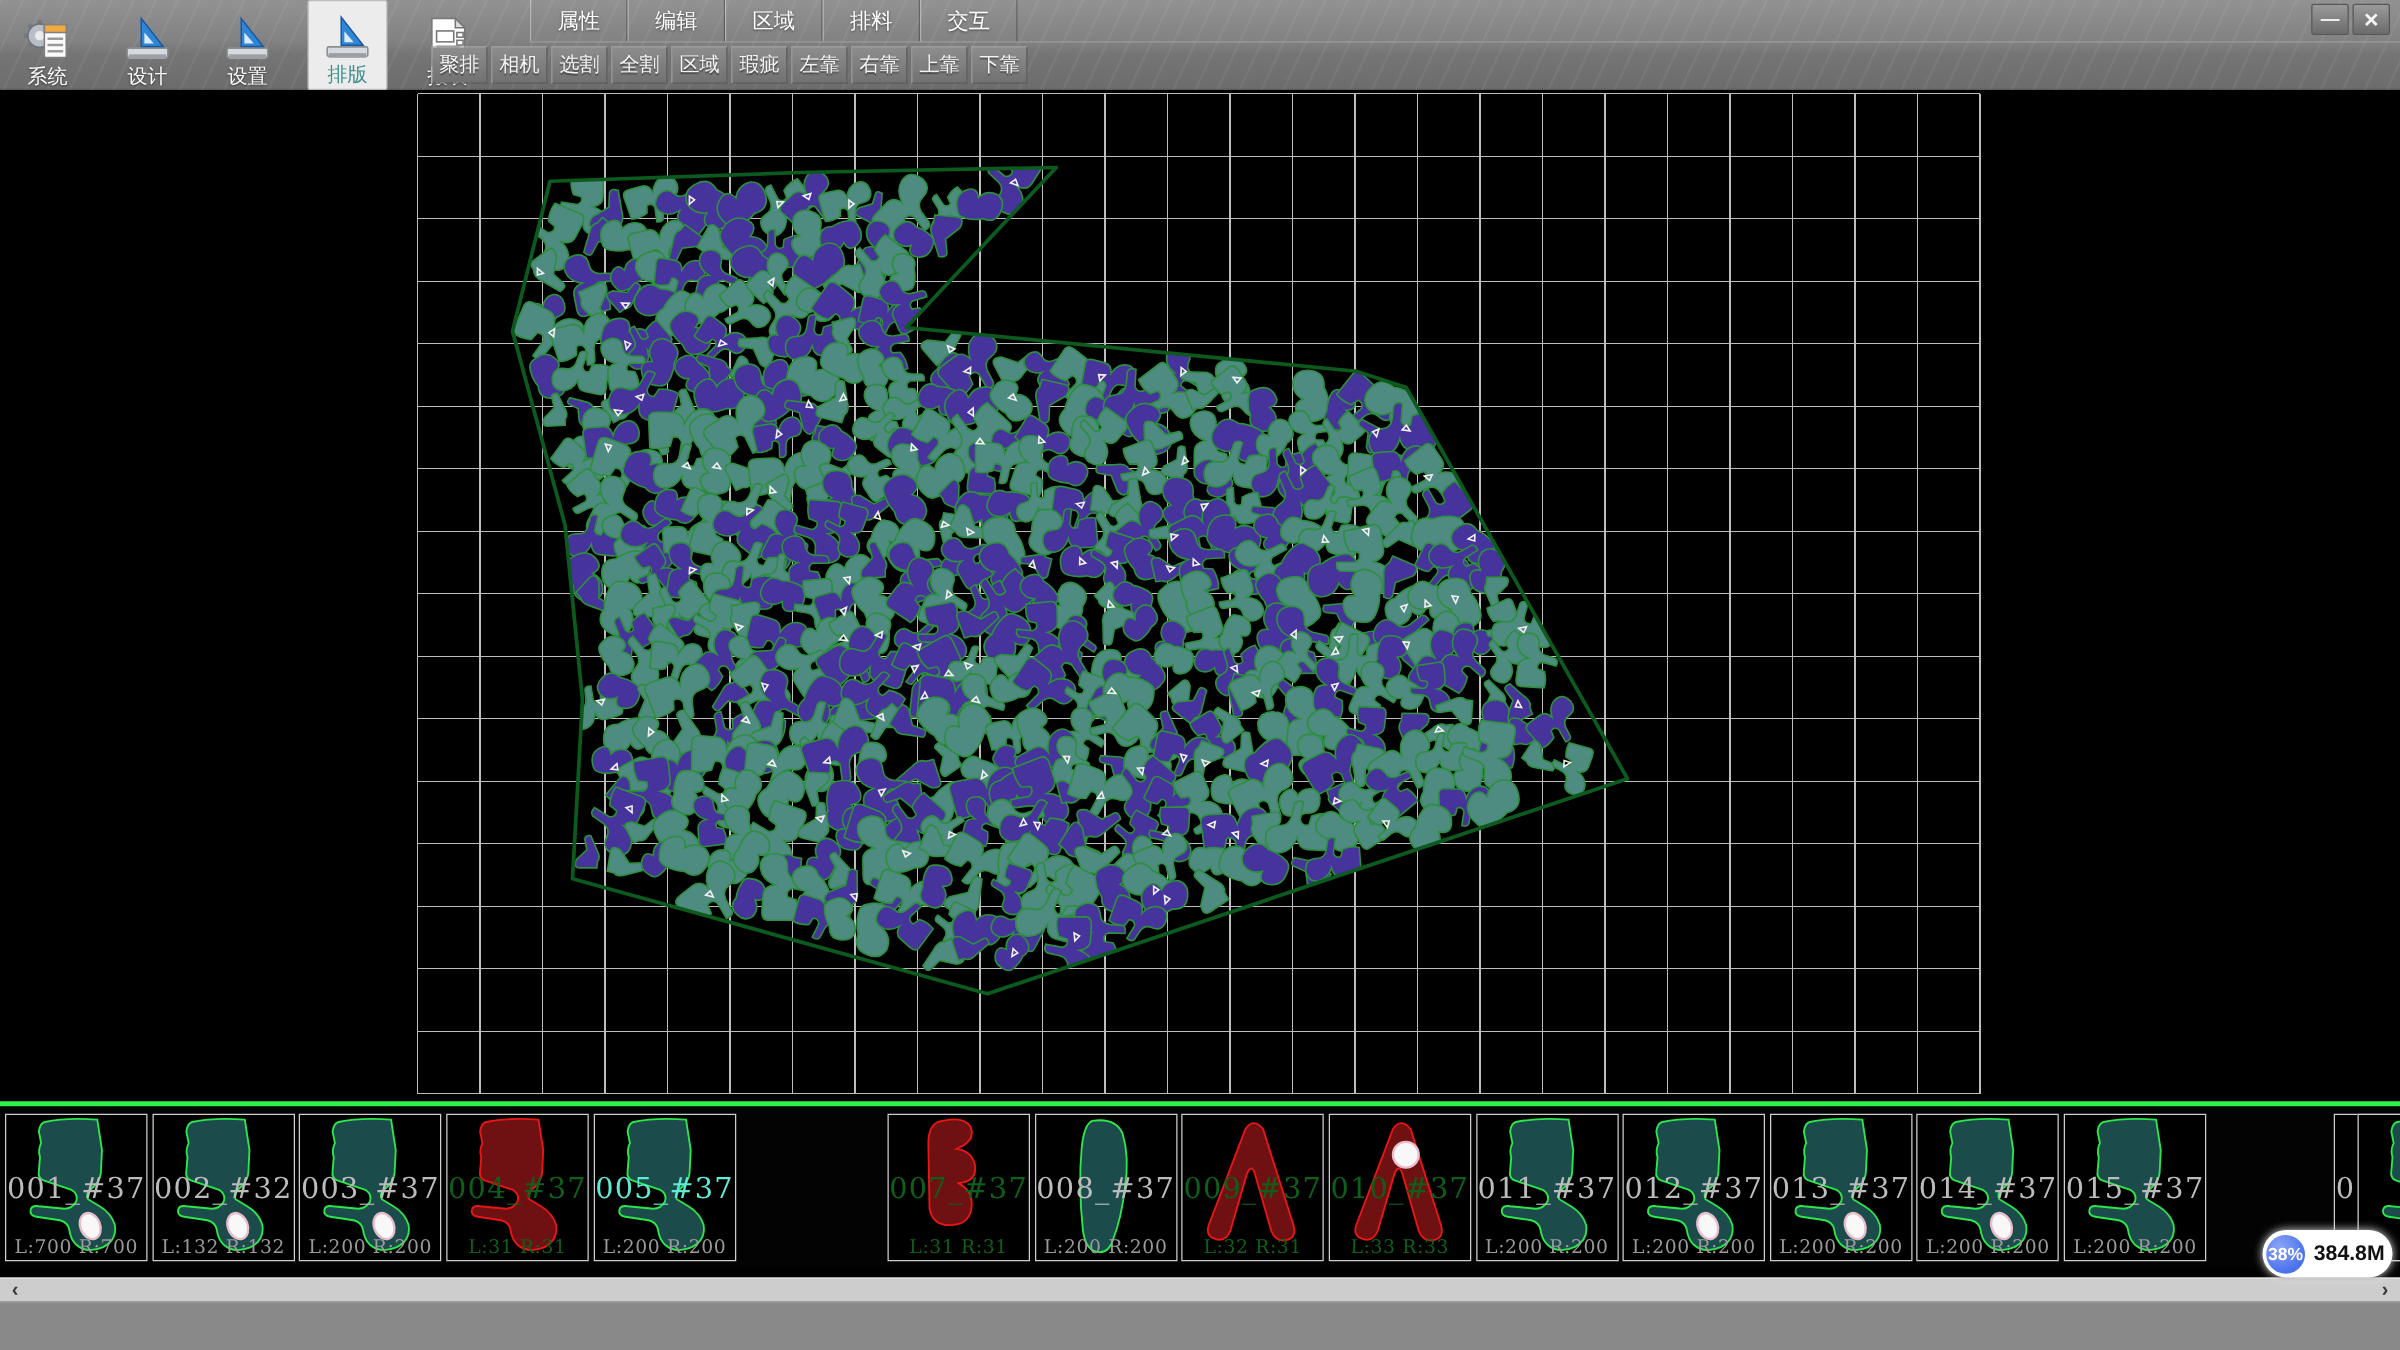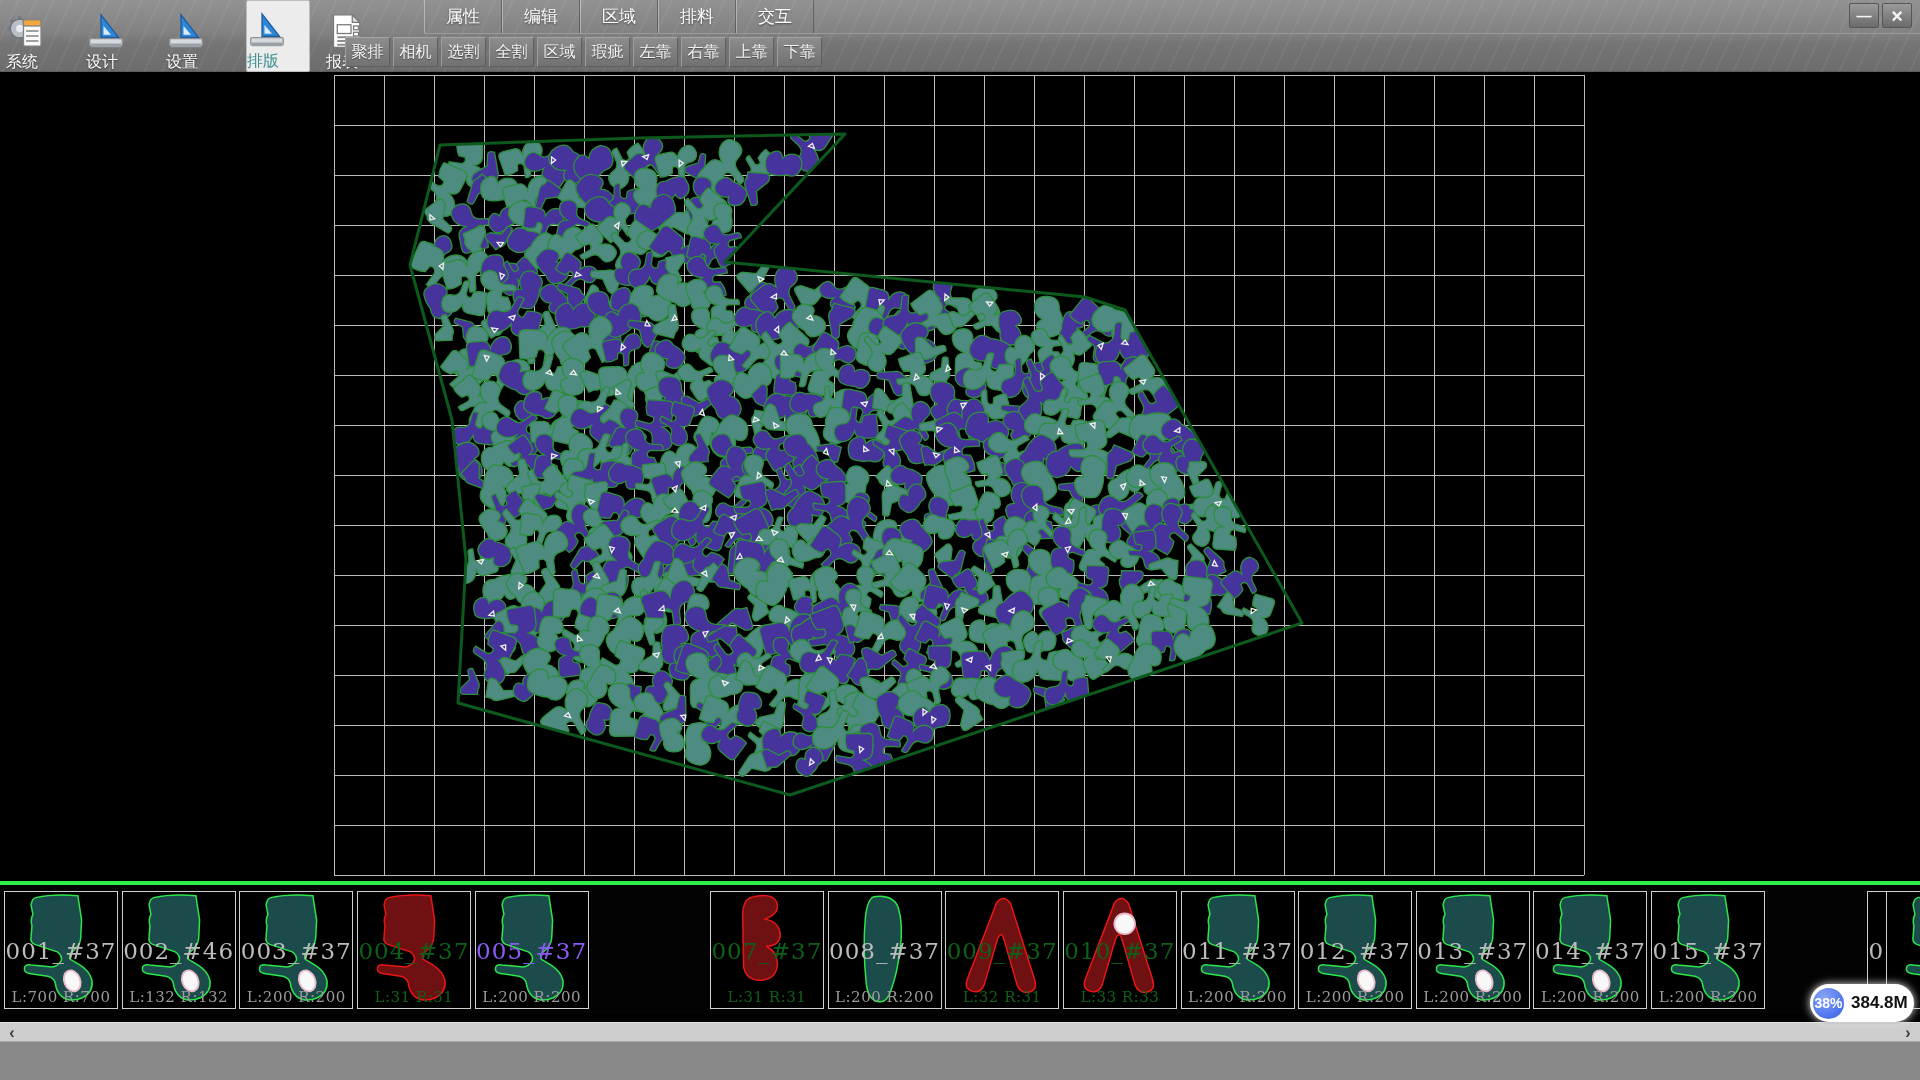--- a/index.html
+++ b/index.html
@@ -6,21 +6,21 @@
   body{width:1920px;height:1080px;position:relative;overflow:hidden;background:#000;
        font-family:"Liberation Sans",sans-serif;-webkit-font-smoothing:antialiased;}
 
   
   .toolbar{position:absolute;left:0;top:0;width:1920px;height:72px;
     background:linear-gradient(#929292,#828282 45%,#757575 60%,#6c6c6c);
     box-shadow:inset 0 -1px 0 #5c5c5c;z-index:10;}
   .toolbar::after{content:"";position:absolute;inset:0;pointer-events:none;
     background:repeating-linear-gradient(115deg,rgba(255,255,255,.05) 0 2px,transparent 2px 16px);}
   .big-btn{position:absolute;top:0;width:64px;height:72px;display:flex;flex-direction:column;
-    align-items:flex-start;justify-content:flex-end;padding-bottom:1px;box-sizing:border-box;cursor:pointer;z-index:12;}
+    align-items:center;justify-content:flex-end;padding-bottom:1px;box-sizing:border-box;cursor:pointer;z-index:12;}
   .big-btn .ic{width:40px;height:40px;margin-bottom:2px;}
   .big-btn .lbl{color:#fdfdfd;font-size:16px;line-height:18px;text-shadow:0 1px 2px rgba(0,0,0,.55);}
   .big-btn.active{background:#ececec;border:1px solid #bdbdbd;border-radius:2px;}
   .big-btn.active .lbl{color:#3d8f8f;text-shadow:none;}
   .tabs-row{position:absolute;left:424px;top:0;right:0;height:33px;z-index:12;
     border-bottom:1px solid #9b9b9b;display:flex;}
   .tab{width:78px;height:33px;box-sizing:border-box;display:flex;align-items:center;justify-content:center;
     color:#fff;font-size:17px;text-shadow:0 1px 2px rgba(0,0,0,.5);cursor:pointer;
     border-left:1px solid rgba(255,255,255,.35);border-right:1px solid rgba(0,0,0,.28);}
   .actions-row{position:absolute;left:345px;top:37px;height:31px;display:flex;z-index:12;}
@@ -871,21 +871,21 @@
         <ellipse cx="60" cy="95" rx="8.5" ry="11.5" fill="#f8f8f8" stroke="#e9bccb" stroke-width="2" transform="rotate(-22 60 95)"></ellipse>
       </svg>
       <div class="part-id" style="color: rgb(188, 188, 188);">001_#37</div>
       <div class="part-counts" style="color: rgb(154, 154, 154);">L:700 R:700</div>
     </div>
     <div class="part-cell" style="left: 121.65px;">
       <svg width="112" height="116" viewBox="0 0 96 124" preserveAspectRatio="xMidYMid meet">
         <path d="M21,6 Q40,2 66,4 L70,30 L69,50 Q68,58 60,64 Q56,67 58,72 Q63,75 68,78 Q78,84 81,94 Q83,107 71,113 Q57,119 48,111 Q43,106 42,98 Q41,92 34,90 L14,87 Q8,86 9,81 Q10,77 16,78 L36,80 Q44,81 48,74 Q50,68 44,64 L20,56 Q15,54 16,48 L17,36 Q15,30 18,24 L16,14 Q17,7 21,6 Z" fill="#1c4b4b" stroke="#2de64a" stroke-width="1.6"></path>
         <ellipse cx="60" cy="95" rx="8.5" ry="11.5" fill="#f8f8f8" stroke="#e9bccb" stroke-width="2" transform="rotate(-22 60 95)"></ellipse>
       </svg>
-      <div class="part-id" style="color: rgb(188, 188, 188);">002_#46</div>
+      <div class="part-id" style="color: rgb(188, 188, 188);">002_#32</div>
       <div class="part-counts" style="color: rgb(154, 154, 154);">L:132 R:132</div>
     </div>
     <div class="part-cell" style="left: 239.3px;">
       <svg width="112" height="116" viewBox="0 0 96 124" preserveAspectRatio="xMidYMid meet">
         <path d="M21,6 Q40,2 66,4 L70,30 L69,50 Q68,58 60,64 Q56,67 58,72 Q63,75 68,78 Q78,84 81,94 Q83,107 71,113 Q57,119 48,111 Q43,106 42,98 Q41,92 34,90 L14,87 Q8,86 9,81 Q10,77 16,78 L36,80 Q44,81 48,74 Q50,68 44,64 L20,56 Q15,54 16,48 L17,36 Q15,30 18,24 L16,14 Q17,7 21,6 Z" fill="#1c4b4b" stroke="#2de64a" stroke-width="1.6"></path>
         <ellipse cx="60" cy="95" rx="8.5" ry="11.5" fill="#f8f8f8" stroke="#e9bccb" stroke-width="2" transform="rotate(-22 60 95)"></ellipse>
       </svg>
       <div class="part-id" style="color: rgb(188, 188, 188);">003_#37</div>
       <div class="part-counts" style="color: rgb(154, 154, 154);">L:200 R:200</div>
     </div>
@@ -893,21 +893,21 @@
       <svg width="112" height="116" viewBox="0 0 96 124" preserveAspectRatio="xMidYMid meet">
         <path d="M21,6 Q40,2 66,4 L70,30 L69,50 Q68,58 60,64 Q56,67 58,72 Q63,75 68,78 Q78,84 81,94 Q83,107 71,113 Q57,119 48,111 Q43,106 42,98 Q41,92 34,90 L14,87 Q8,86 9,81 Q10,77 16,78 L36,80 Q44,81 48,74 Q50,68 44,64 L20,56 Q15,54 16,48 L17,36 Q15,30 18,24 L16,14 Q17,7 21,6 Z" fill="#6f1012" stroke="#ea1616" stroke-width="1.6"></path>
       </svg>
       <div class="part-id" style="color: rgb(14, 96, 24);">004_#37</div>
       <div class="part-counts" style="color: rgb(14, 96, 24);">L:31 R:31</div>
     </div>
     <div class="part-cell" style="left: 474.6px;">
       <svg width="112" height="116" viewBox="0 0 96 124" preserveAspectRatio="xMidYMid meet">
         <path d="M21,6 Q40,2 66,4 L70,30 L69,50 Q68,58 60,64 Q56,67 58,72 Q63,75 68,78 Q78,84 81,94 Q83,107 71,113 Q57,119 48,111 Q43,106 42,98 Q41,92 34,90 L14,87 Q8,86 9,81 Q10,77 16,78 L36,80 Q44,81 48,74 Q50,68 44,64 L20,56 Q15,54 16,48 L17,36 Q15,30 18,24 L16,14 Q17,7 21,6 Z" fill="#1c4b4b" stroke="#2de64a" stroke-width="1.6"></path>
       </svg>
-      <div class="part-id" style="color: #8b5cf6;">005_#37</div>
+      <div class="part-id" style="color: #5eead4;">005_#37</div>
       <div class="part-counts" style="color: rgb(154, 154, 154);">L:200 R:200</div>
     </div>
     <div class="part-cell" style="left: 709.9px;">
       <svg width="112" height="116" viewBox="0 0 96 124" preserveAspectRatio="xMidYMid meet">
         <path d="M30,6 Q52,0 58,10 Q62,20 52,26 L46,29 Q60,31 62,44 Q63,56 50,58 L47,58 Q60,64 59,78 Q58,92 44,94 Q26,96 23,80 L22,24 Q22,10 30,6 Z" fill="#6f1012" stroke="#ea1616" stroke-width="1.6"></path>
       </svg>
       <div class="part-id" style="color: rgb(14, 96, 24);">007_#37</div>
       <div class="part-counts" style="color: rgb(14, 96, 24);">L:31 R:31</div>
     </div>
     <div class="part-cell" style="left: 827.55px;">

